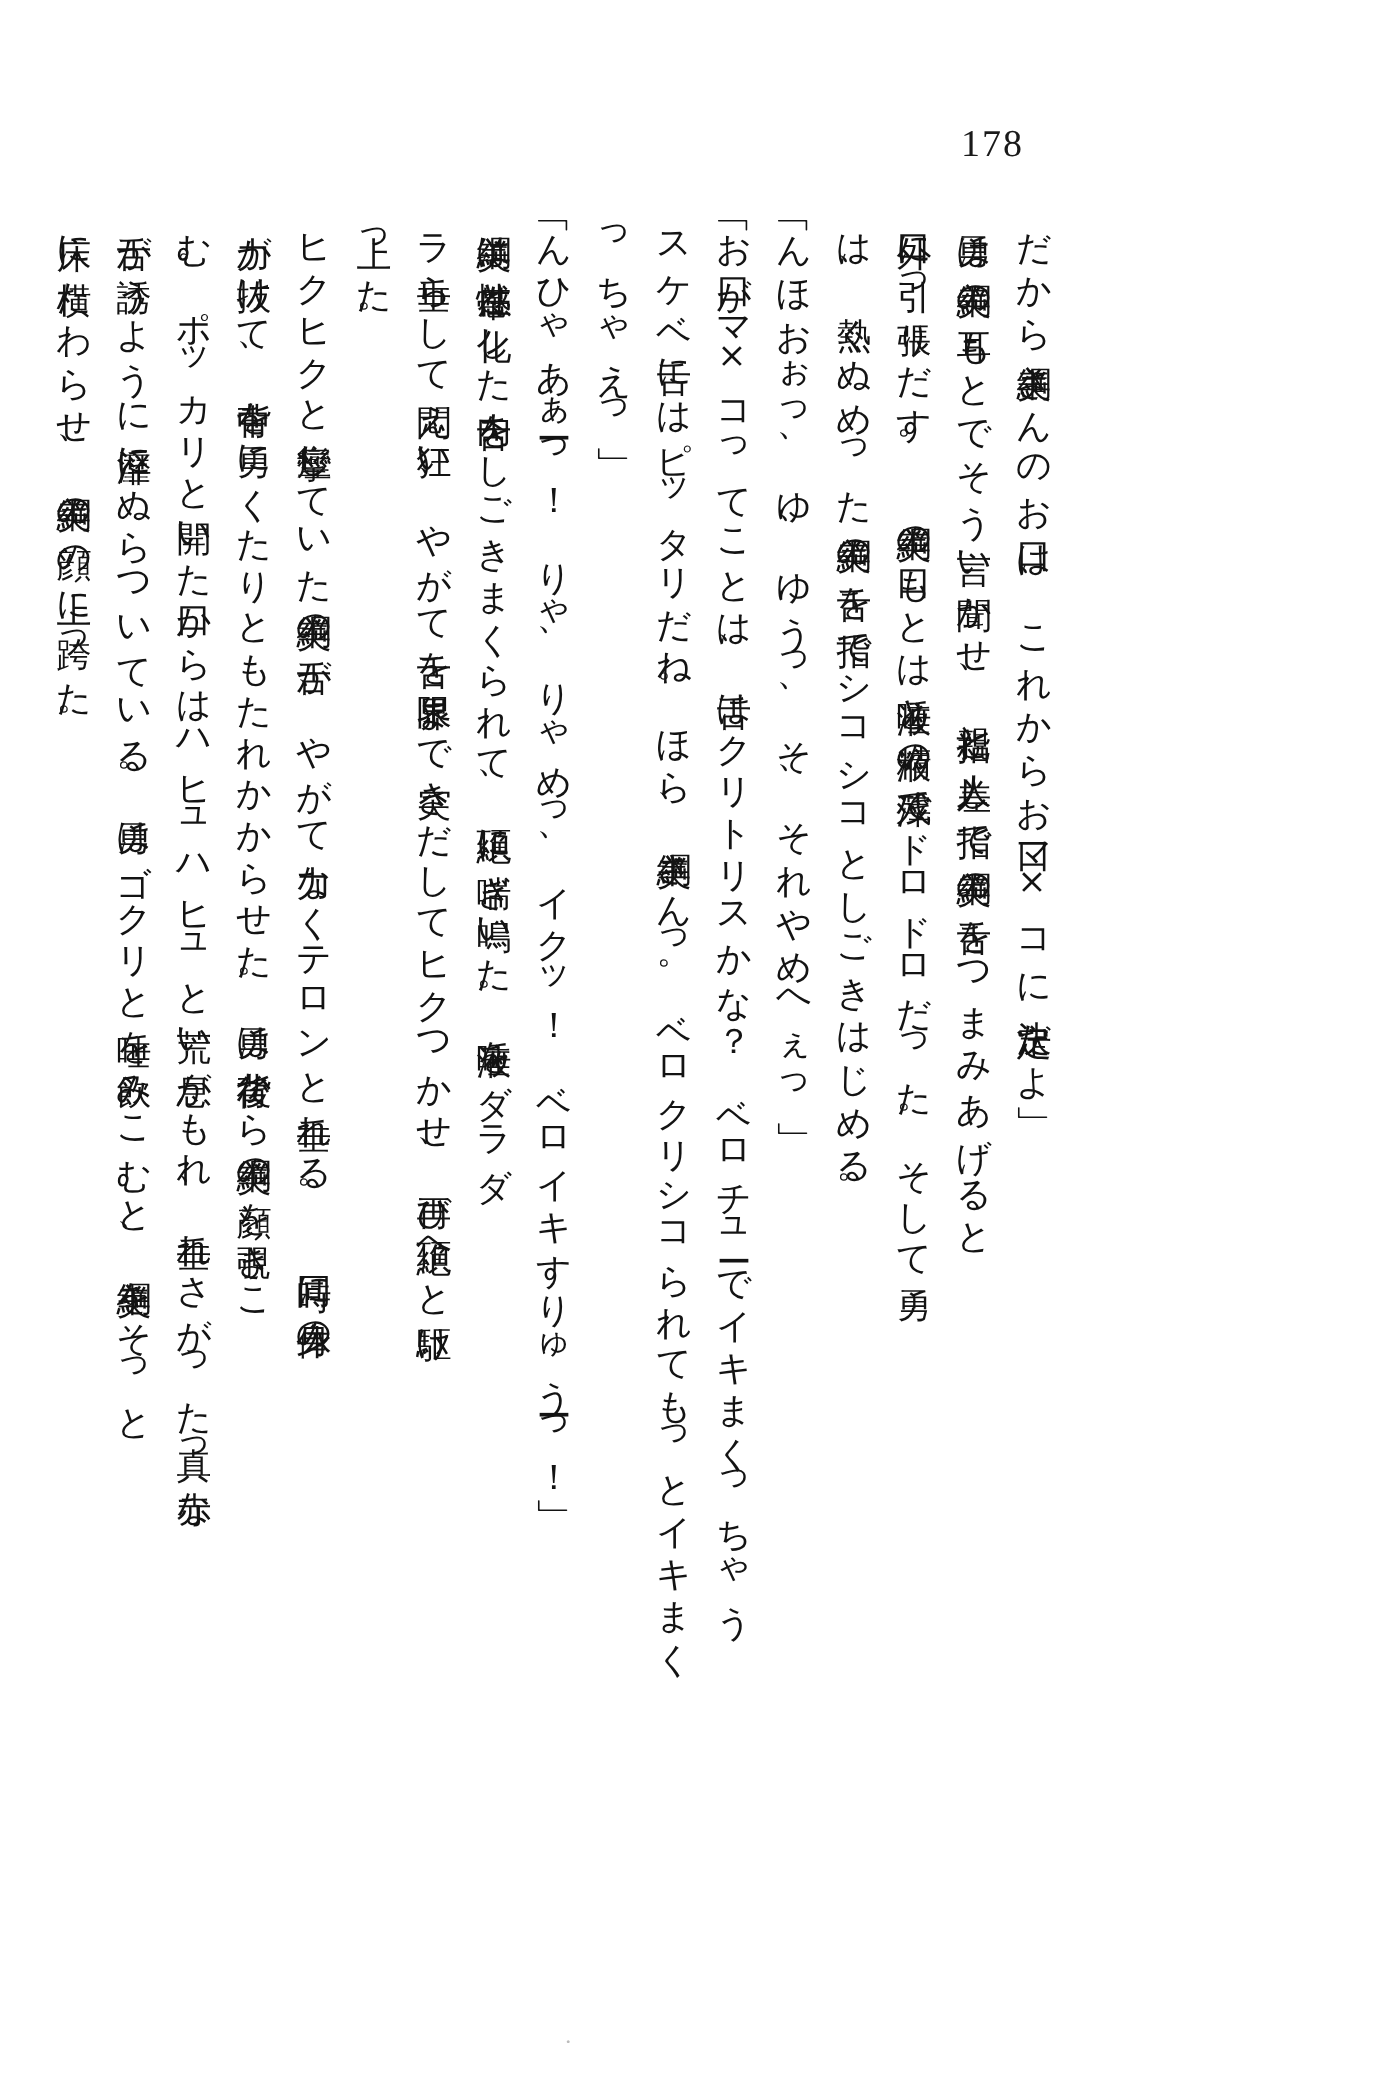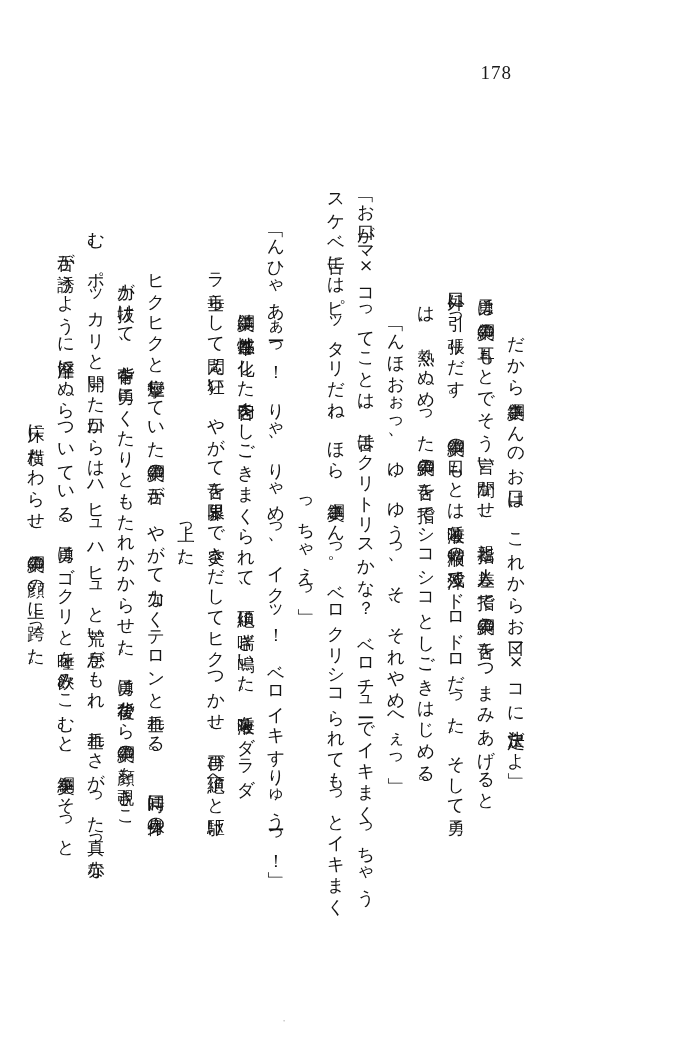--- a/index.html
+++ b/index.html
@@ -10,21 +10,20 @@
   body {
     font-family: "Liberation Serif", "DejaVu Serif", serif;
     color: #111111;
   }
   #page {
     position: relative;
     width: 570px;
     height: 1050px;
     background: #ffffff;
     overflow: hidden;
-    text-align: center;
   }
   
   #page-number {
     position: absolute;
     top: 62px;
     right: 58px;
     font-size: 19px;
     letter-spacing: 1px;
     color: #1a1a1a;
     font-family: "Liberation Serif", "DejaVu Serif", serif;

